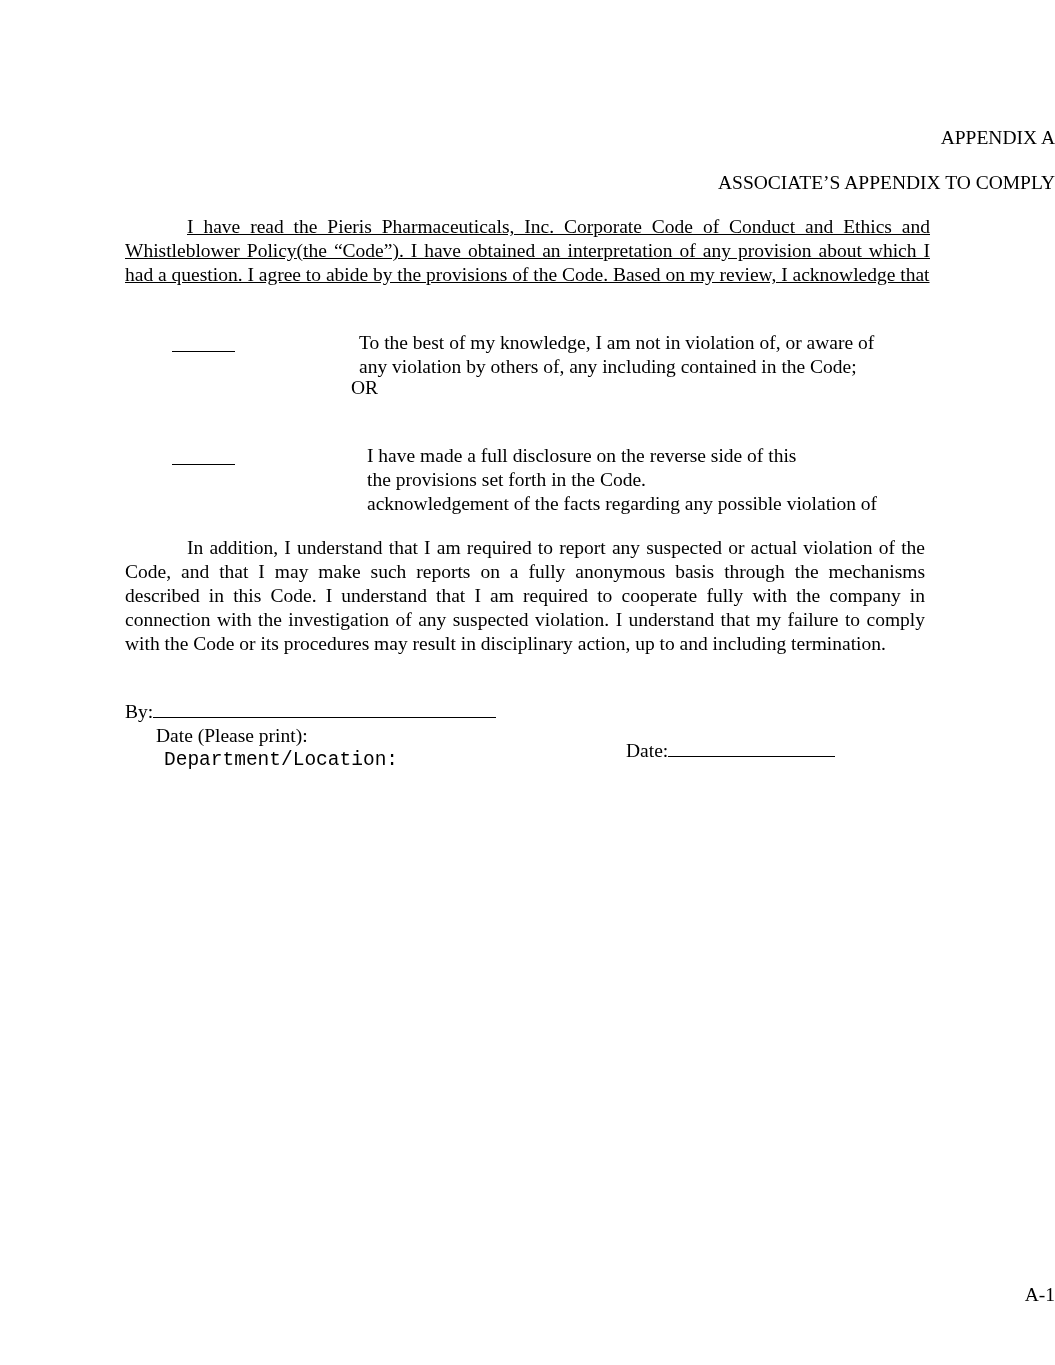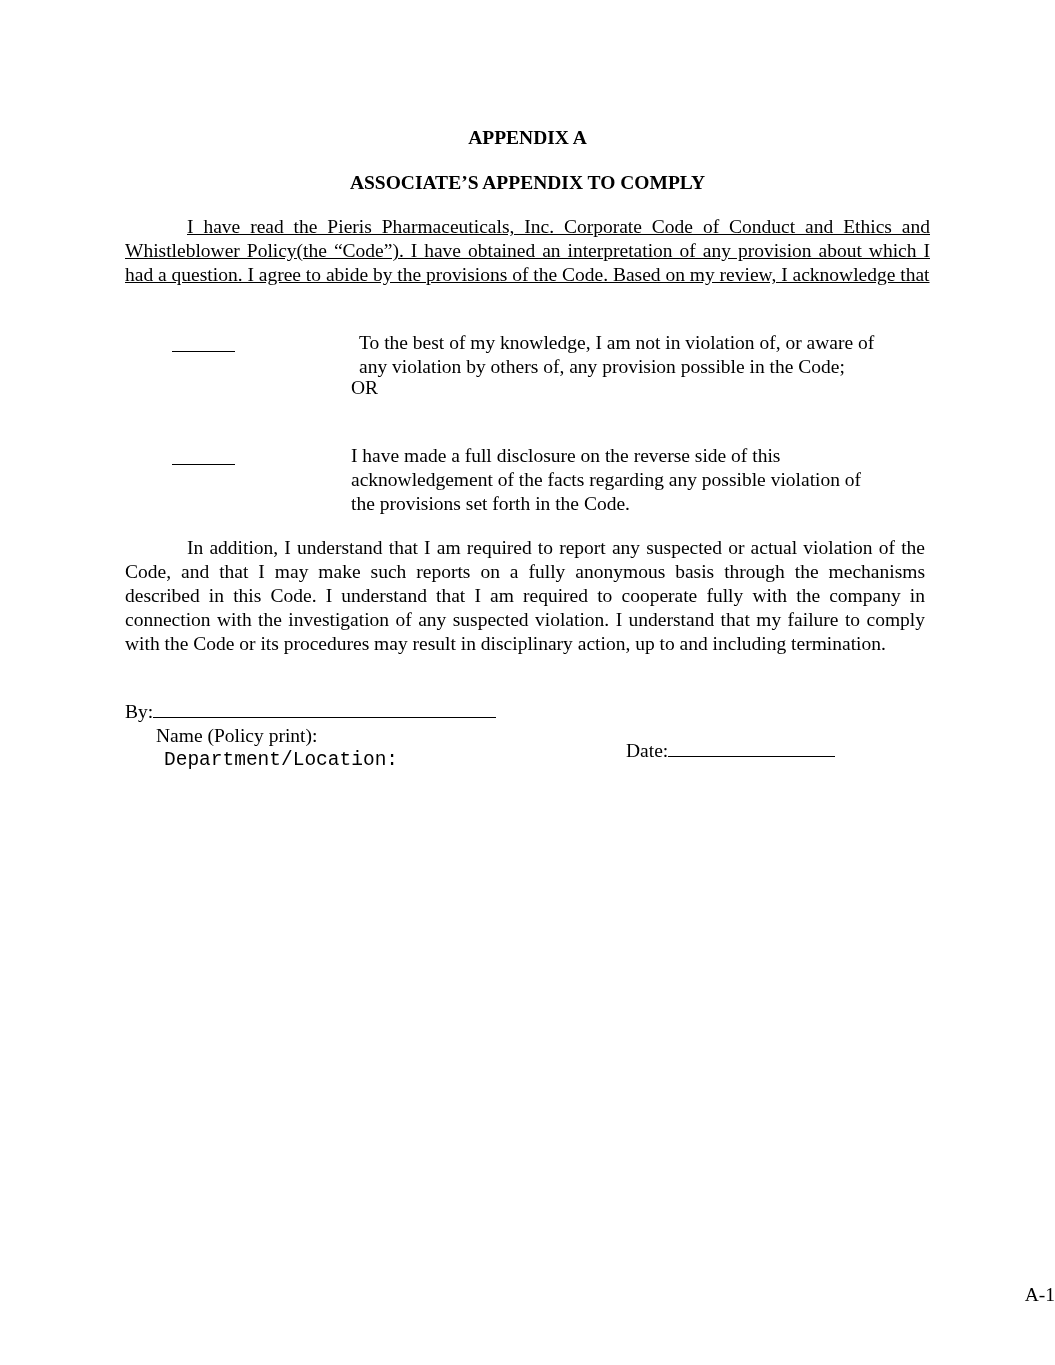--- a/index.html
+++ b/index.html
@@ -3,55 +3,55 @@
 <meta charset="utf-8">
 <style>
   html, body { margin: 0; padding: 0; background: #ffffff; }
   body {
     width: 1055px; height: 1365px; position: relative; overflow: hidden;
     font-family: "Liberation Serif", "DejaVu Serif", serif;
     color: #000; font-size: 19.5px; line-height: 24px;
   }
   .abs { position: absolute; }
   .center { left: 0; width: 1055px; text-align: center; }
-  .bold { font-weight: bold; }
+  .bold { font-weight: normal; text-align: right; }
   .para { left: 125px; width: 805px; text-align: left; }
   .indent { display: inline-block; width: 62px; }
   .blank { left: 172px; width: 63px; border-bottom: 1px solid #000; height: 14px; }
   .item { left: 351px; width: 570px; }
   .sigline { border-bottom: 1.5px solid #000; display: inline-block; vertical-align: baseline; height: 14px; }
 </style>
 </head>
 <body>
 
 <div class="abs center bold" style="top:126px;">APPENDIX A</div>
 <div class="abs center bold" style="top:171px;">ASSOCIATE’S APPENDIX TO COMPLY</div>
 
 <div class="abs para" style="top:215px; text-align:justify;text-decoration:underline;"><span class="indent"></span><span>I have read the Pieris Pharmaceuticals, Inc. Corporate Code of Conduct and Ethics and Whistleblower Policy(the “Code”). I have obtained an interpretation of any provision about which I had a question. I agree to abide by the provisions of the Code. Based on my review, I acknowledge that</span></div>
 
 <div class="abs blank" style="top:337px;"></div>
 <div class="abs item" style="top:331px;margin-left:8px;">
   <div>To the best of my knowledge, I am not in violation of, or aware of</div>
-  <div>any violation by others of, any provision possible in the Code;</div>
+  <div>any violation by others of, any including contained in the Code;</div>
 </div>
 
 <div class="abs item" style="top:376px;">OR</div>
 
 <div class="abs blank" style="top:450px;"></div>
-<div class="abs item" style="top:444px;">
+<div class="abs item" style="top:444px;margin-left:16px;">
   <div>I have made a full disclosure on the reverse side of this</div>
+  <div>the provisions set forth in the Code.</div>
   <div>acknowledgement of the facts regarding any possible violation of</div>
-  <div>the provisions set forth in the Code.</div>
 </div>
 
 <div class="abs para" style="top:536px; width:800px; text-align:justify;"><span class="indent"></span><span>In addition, I understand that I am required to report any suspected or actual violation of the Code, and that I may make such reports on a fully anonymous basis through the mechanisms described in this Code. I understand that I am required to cooperate fully with the company in connection with the investigation of any suspected violation. I understand that my failure to comply with the Code or its procedures may result in disciplinary action, up to and including termination.</span></div>
 
 <div class="abs" style="top:700px; left:125px;">
   <span>By:</span><span class="sigline" style="width:343px;"></span>
 </div>
 <div class="abs" style="top:700px; left:626px;margin-top:39px;">
   <span>Date:</span><span class="sigline" style="width:167px;"></span>
 </div>
 
-<div class="abs" style="top:724px; left:156px;">Name (Policy print):</div>
+<div class="abs" style="top:724px; left:156px;">Date (Please print):</div>
 <div class="abs" style="top:748px; left:164px;font-family:Liberation Mono, monospace;">Department/Location:</div>
 
 <div class="abs center" style="top:1283px;text-align:right;">A-1</div>
 
 </body></html>

